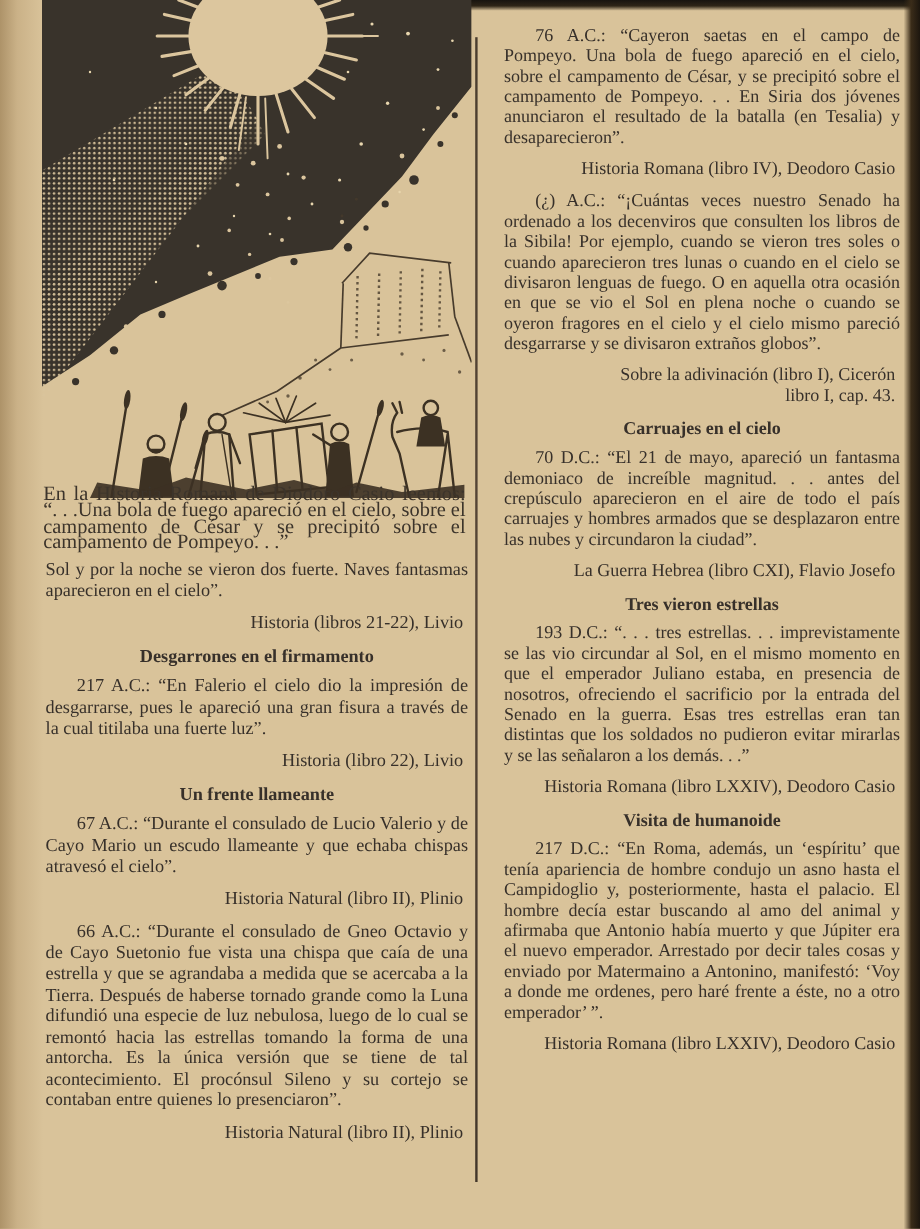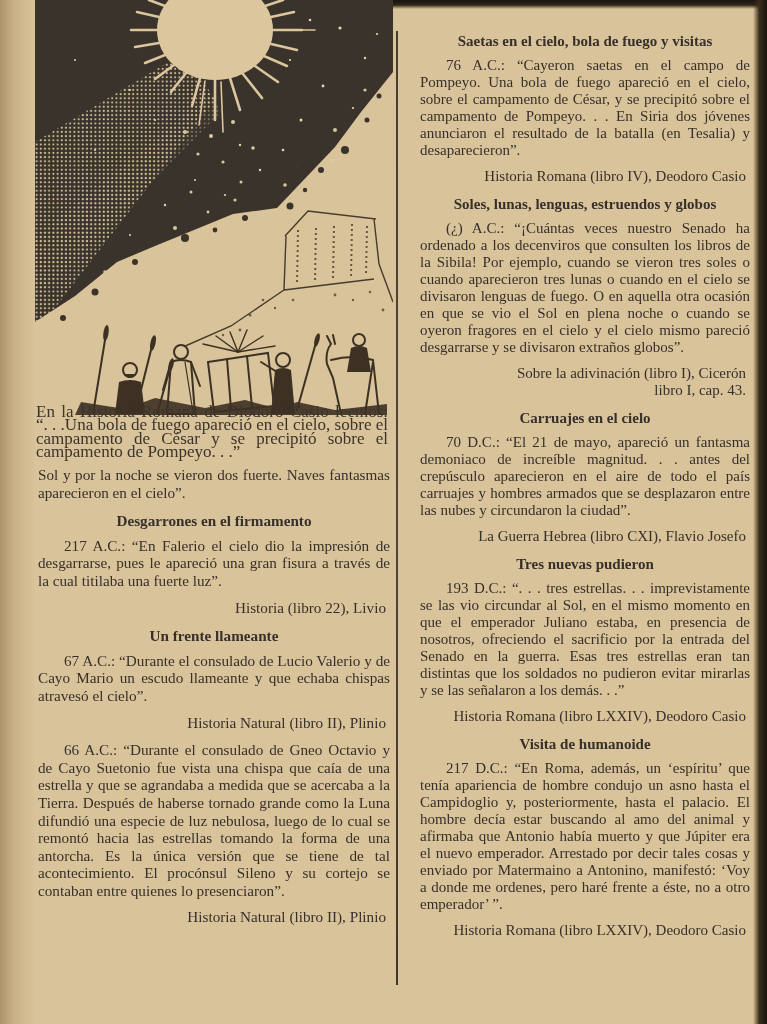--- a/index.html
+++ b/index.html
@@ -224,41 +224,40 @@
       <path d="M316,348 Q324,344 332,348 L336,372 L312,372 Z" fill="#3c3123" stroke="none"></path>
 
       <path d="M40,415 L46,402 L90,409 L120,398 L170,408 L210,400 L244,409 L262,402 L300,410 L352,404 L352,415 Z" fill="#3c3123" stroke="none" opacity="0.9"></path>
     </g>
   </svg>
 
   <div class="caption">En la Historia Romana de Diodoro Casio leemos: “. . .Una bola de fuego apareció en el cielo, sobre el campamento de César y se precipitó sobre el campamento de Pompeyo. . .”</div>
 
   <div class="column left">
       <div class="block paragraph noindent">Sol y por la noche se vieron dos fuerte. Naves fantasmas aparecieron en el cielo”.</div>
+      <div class="block citation"><span class="it">Historia</span> (libros 21-22), Livio</div>
       <div class="block heading">Desgarrones en el firmamento</div>
       <div class="block paragraph">217 A.C.: “En Falerio el cielo dio la impresión de desgarrarse, pues le apareció una gran fisura a través de la cual titilaba una fuerte luz”.</div>
       <div class="block citation"><span class="it">Historia</span> (libro 22), Livio</div>
       <div class="block heading">Un frente llameante</div>
       <div class="block paragraph">67 A.C.: “Durante el consulado de Lucio Valerio y de Cayo Mario un escudo llameante y que echaba chispas atravesó el cielo”.</div>
       <div class="block citation"><span class="it">Historia Natural</span> (libro II), Plinio</div>
       <div class="block paragraph">66 A.C.: “Durante el consulado de Gneo Octavio y de Cayo Suetonio fue vista una chispa que caía de una estrella y que se agrandaba a medida que se acercaba a la Tierra. Después de haberse tornado grande como la Luna difundió una especie de luz nebulosa, luego de lo cual se remontó hacia las estrellas tomando la forma de una antorcha. Es la única versión que se tiene de tal acontecimiento. El procónsul Sileno y su cortejo se contaban entre quienes lo presenciaron”.</div>
       <div class="block citation"><span class="it">Historia Natural</span> (libro II), Plinio</div>
     </div>
   <div class="divider"></div>
   <div class="column right">
-      <div class="block heading">Saetas en el cielo, bola de fuego y visitas</div>
       <div class="block paragraph">76 A.C.: “Cayeron saetas en el campo de Pompeyo. Una bola de fuego apareció en el cielo, sobre el campamento de César, y se precipitó sobre el campamento de Pompeyo. . . En Siria dos jóvenes anunciaron el resultado de la batalla (en Tesalia) y desaparecieron”.</div>
       <div class="block citation"><span class="it">Historia Romana</span> (libro IV), Deodoro Casio</div>
-      <div class="block heading">Soles, lunas, lenguas, estruendos y globos</div>
       <div class="block paragraph">(¿) A.C.: “¡Cuántas veces nuestro Senado ha ordenado a los decenviros que consulten los libros de la Sibila! Por ejemplo, cuando se vieron tres soles o cuando aparecieron tres lunas o cuando en el cielo se divisaron lenguas de fuego. O en aquella otra ocasión en que se vio el Sol en plena noche o cuando se oyeron fragores en el cielo y el cielo mismo pareció desgarrarse y se divisaron extraños globos”.</div>
       <div class="block citation"><span class="it">Sobre la adivinación</span> (libro I), Cicerón<div class="line2">libro I, cap. 43.</div></div>
       <div class="block heading">Carruajes en el cielo</div>
       <div class="block paragraph">70 D.C.: “El 21 de mayo, apareció un fantasma demoniaco de increíble magnitud. . . antes del crepúsculo aparecieron en el aire de todo el país carruajes y hombres armados que se desplazaron entre las nubes y circundaron la ciudad”.</div>
       <div class="block citation"><span class="it">La Guerra Hebrea</span> (libro CXI), Flavio Josefo</div>
-      <div class="block heading">Tres nuevas pudieron</div>
+      <div class="block heading">Tres vieron estrellas</div>
       <div class="block paragraph">193 D.C.: “. . . tres estrellas. . . imprevistamente se las vio circundar al Sol, en el mismo momento en que el emperador Juliano estaba, en presencia de nosotros, ofreciendo el sacrificio por la entrada del Senado en la guerra. Esas tres estrellas eran tan distintas que los soldados no pudieron evitar mirarlas y se las señalaron a los demás. . .”</div>
       <div class="block citation"><span class="it">Historia Romana</span> (libro LXXIV), Deodoro Casio</div>
       <div class="block heading">Visita de humanoide</div>
       <div class="block paragraph">217 D.C.: “En Roma, además, un ‘espíritu’ que tenía apariencia de hombre condujo un asno hasta el Campidoglio y, posteriormente, hasta el palacio. El hombre decía estar buscando al amo del animal y afirmaba que Antonio había muerto y que Júpiter era el nuevo emperador. Arrestado por decir tales cosas y enviado por Matermaino a Antonino, manifestó: ‘Voy a donde me ordenes, pero haré frente a éste, no a otro emperador’ ”.</div>
       <div class="block citation"><span class="it">Historia Romana</span> (libro LXXIV), Deodoro Casio</div>
     </div>
 
 </div>
 
 </body></html>

